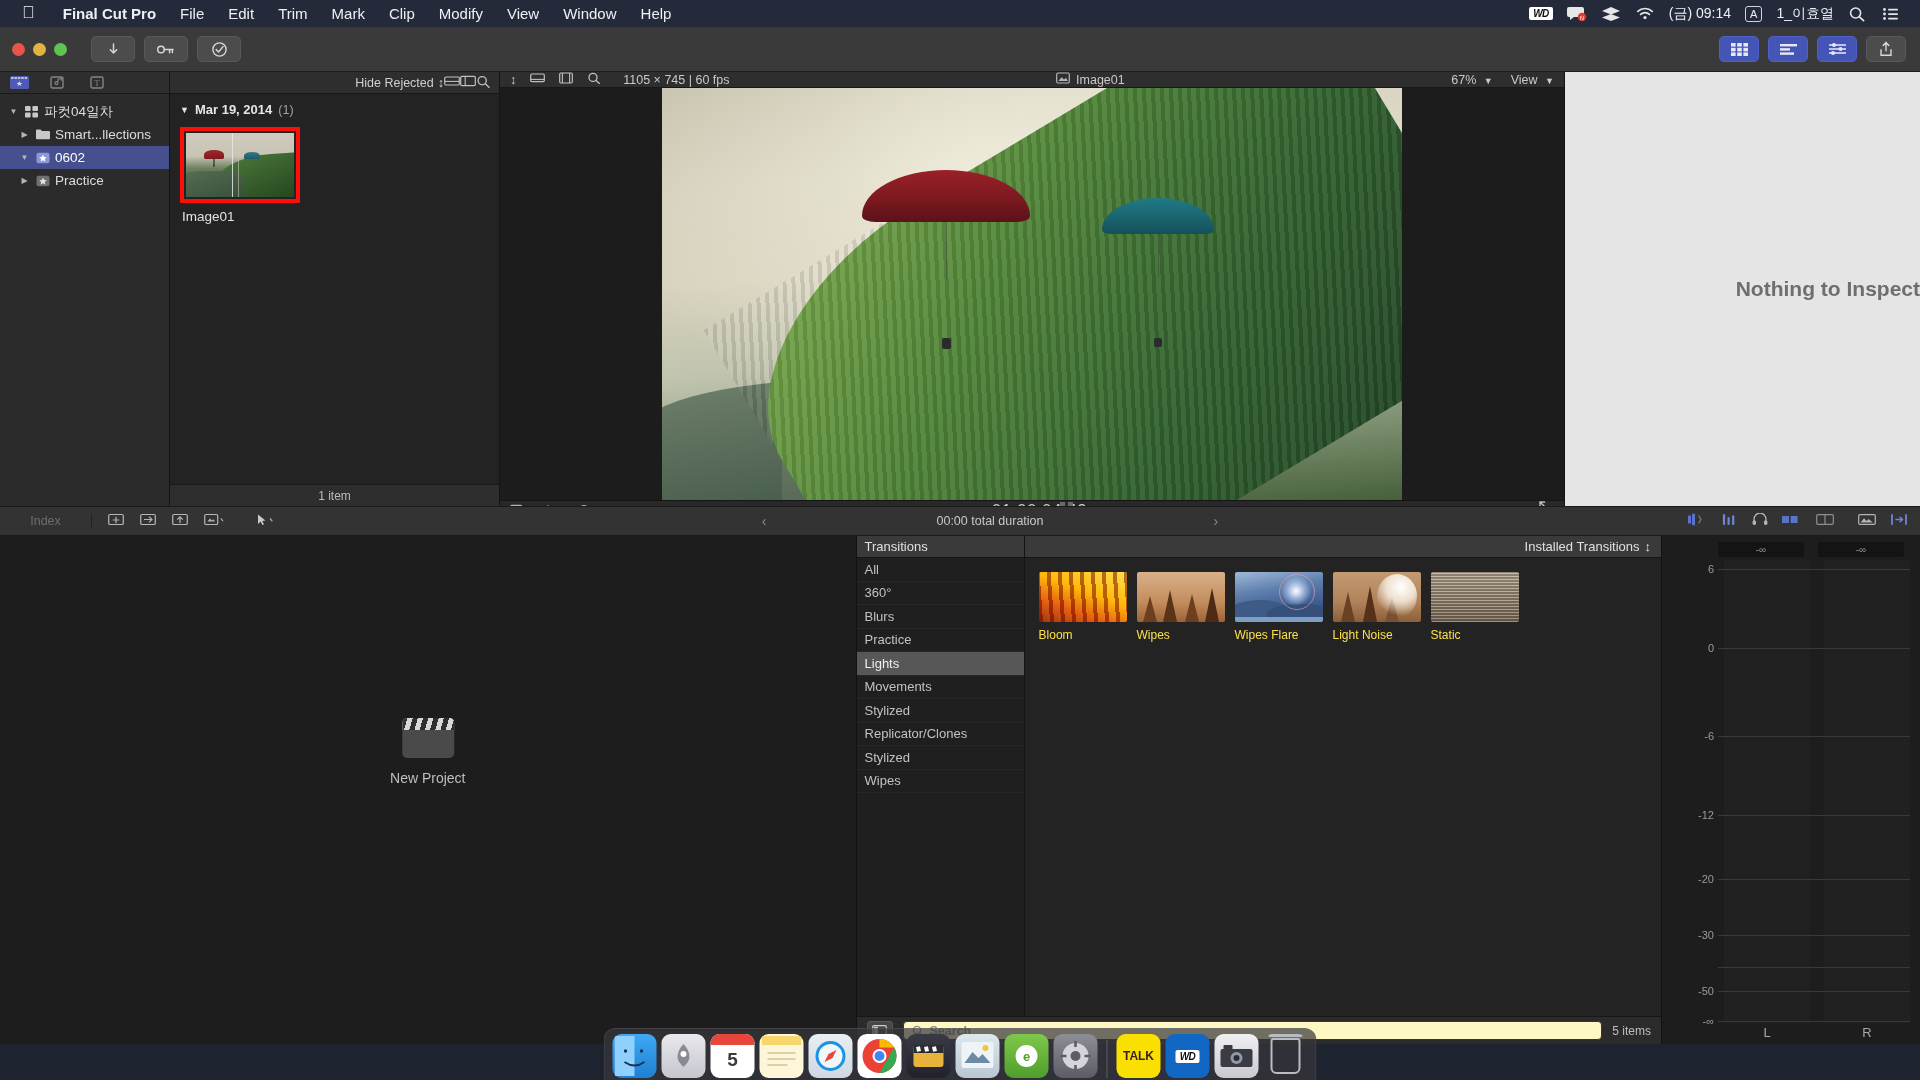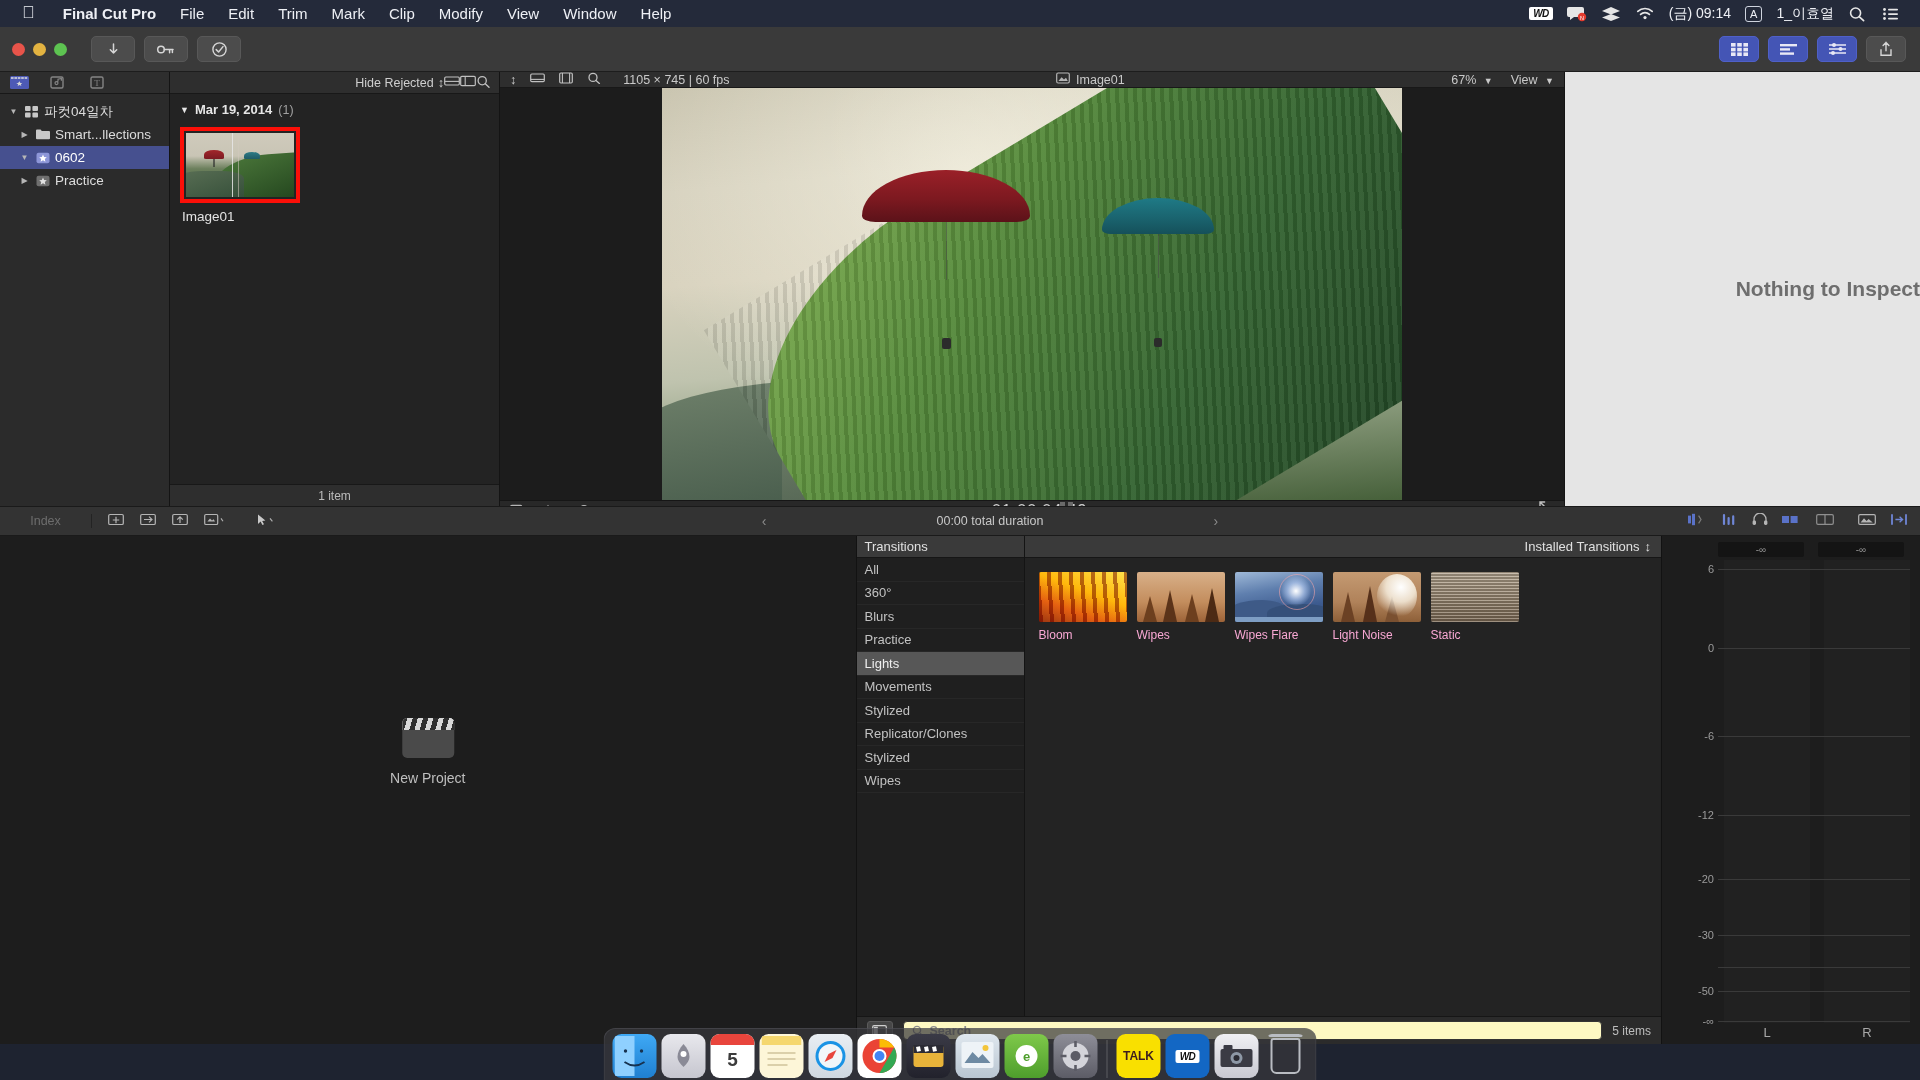--- a/index.html
+++ b/index.html
@@ -202,21 +202,21 @@
   .cat-row.sel { background: #575757; color: #efefef; }
   .items-col { flex: 1; background: #232323; display: flex; flex-direction: column; }
   .items-head {
     height: 22px; background: #3a3a3a; border-bottom: 1px solid #161616;
     display: flex; align-items: center; justify-content: flex-end;
     padding-right: 10px; font-size: 13px; color: #e0e0e0; gap: 5px;
   }
   .items-grid { display: flex; gap: 10px; padding: 14px 0 0 14px; flex-wrap: wrap; align-content: flex-start; }
   .tile { width: 88px; }
   .tile-img { width: 88px; height: 50px; border-radius: 2px; overflow: hidden; position: relative; }
-  .tile-lbl { margin-top: 6px; font-size: 12px; color: #f9a8d4; }
+  .tile-lbl { margin-top: 6px; font-size: 12px; color: #fde047; }
   .t-bloom { background: linear-gradient(20deg,#8c1a06 0%, #e04a06 28%, #ffb100 58%, #ffe24a 100%); }
   .t-bloom:after { content:""; position:absolute; inset:0;
     background: repeating-linear-gradient(86deg, rgba(120,20,0,.55) 0 4px, rgba(255,220,80,.15) 4px 11px); }
   .t-flash { background: linear-gradient(180deg,#d8b089 0%, #c38d5d 60%, #9d6338 100%); }
   .t-lens { background: linear-gradient(170deg,#9fb9d8 0%, #5f7fae 36%, #3d5b8f 70%, #2f4a7c 100%); }
   .t-lnoise { background: linear-gradient(180deg,#c49a72 0%, #b0825a 60%, #8d5f38 100%); }
   .t-static { background: linear-gradient(180deg,#b7a893 0%, #9c8b74 50%, #7d6a55 100%); }
   .t-static:after { content:""; position:absolute; inset:0;
     background: repeating-linear-gradient(0deg, rgba(255,255,255,.25) 0 1px, rgba(0,0,0,.22) 1px 3px); }
   .trees { position: absolute; bottom: 0; left: 0; right: 0; height: 36px; }

